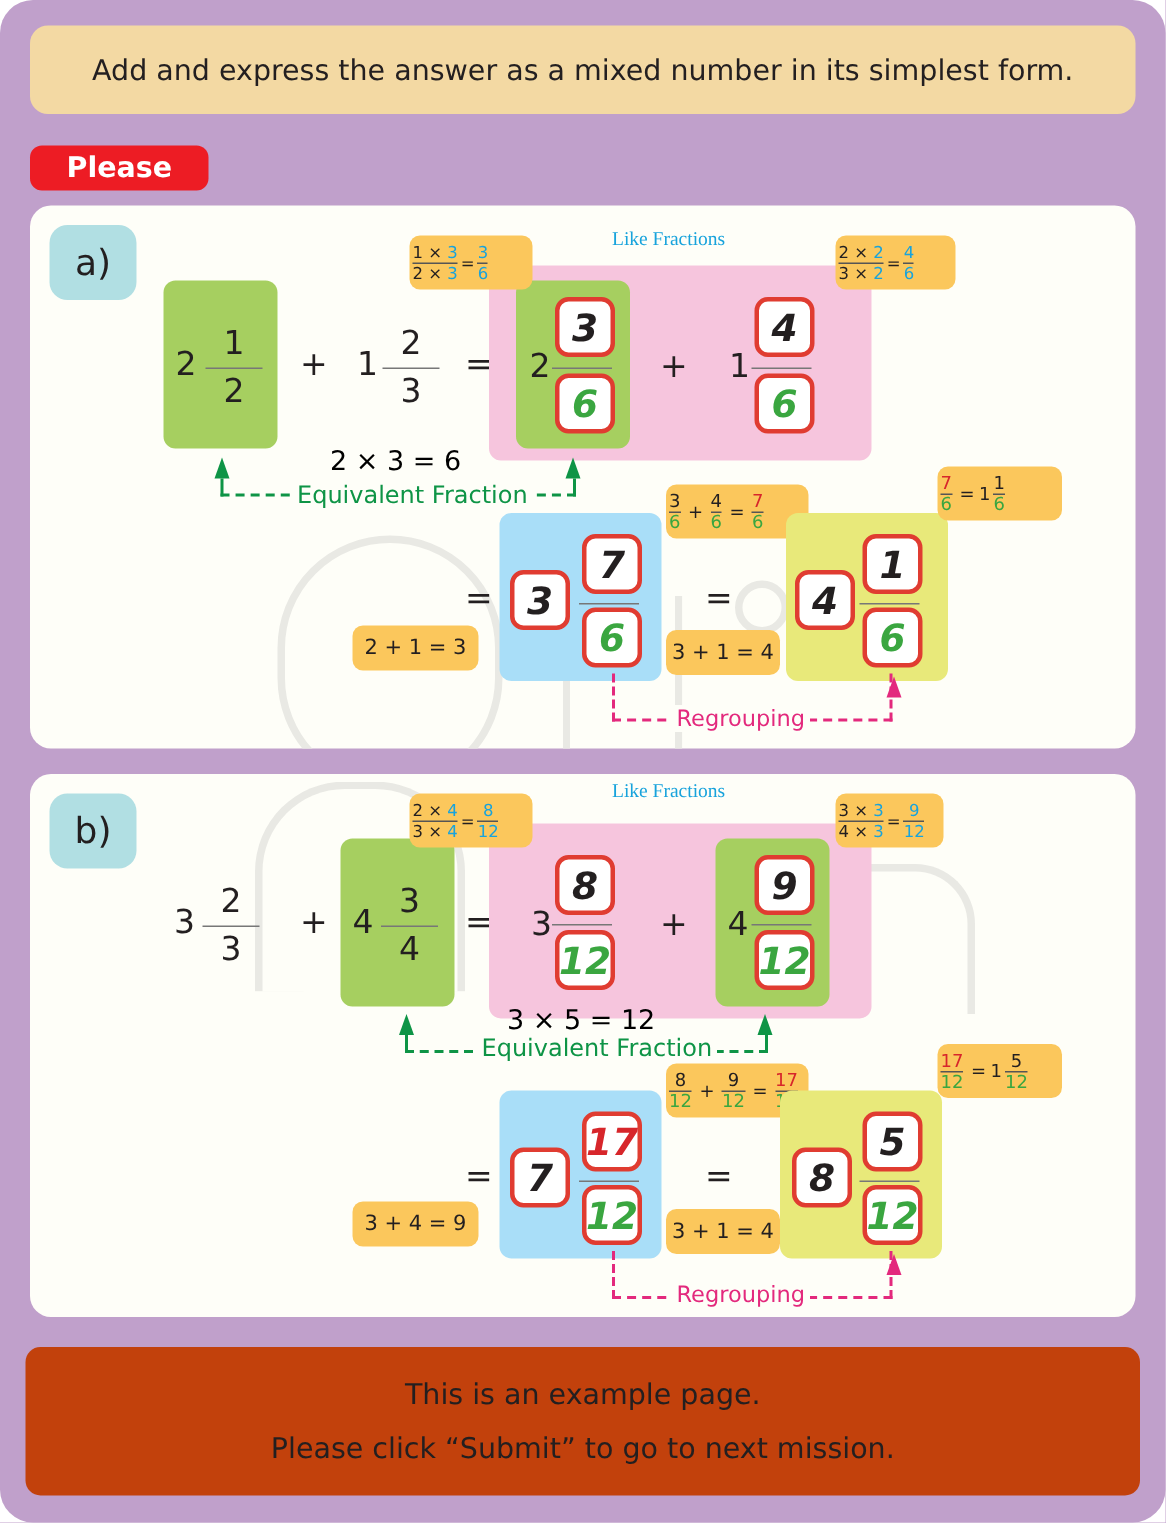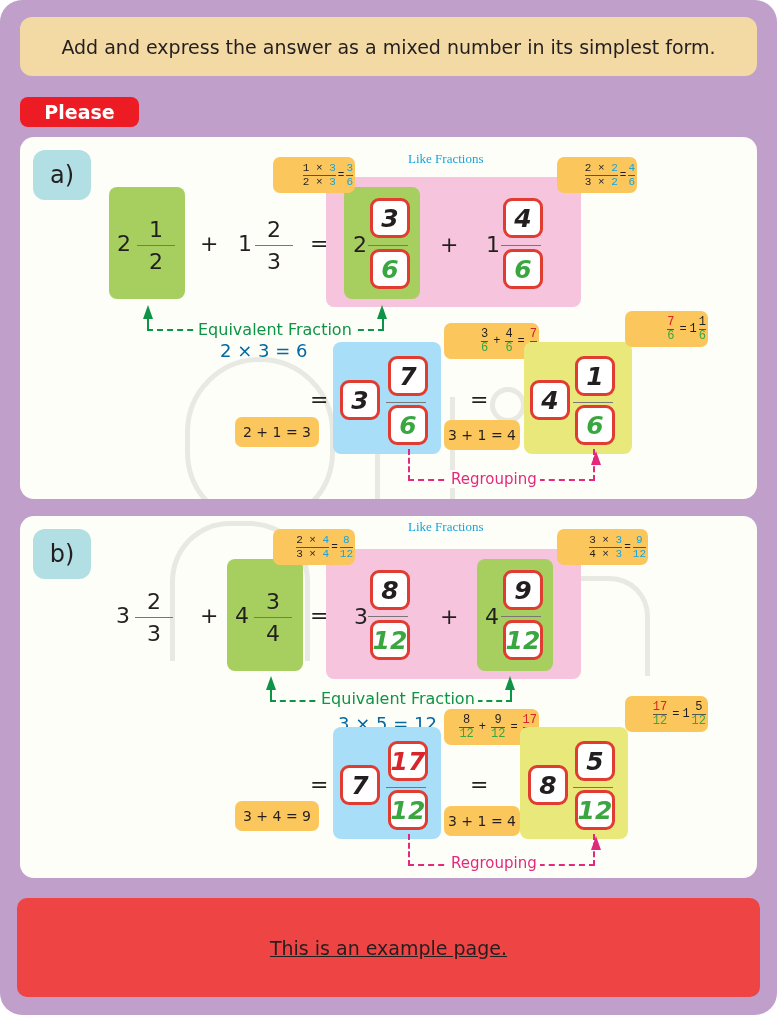--- a/index.html
+++ b/index.html
@@ -22,38 +22,38 @@
   .whole { font-size: 22px; color: #231f20; }
   .frac { position: absolute; display: flex; flex-direction: column; align-items: center; font-size: 22px; color: #231f20; }
   .frac .bar { width: 100%; height: 1px; background: #777; margin: 3px 0; }
   .op { position: absolute; font-size: 22px; color: #231f20; }
   .nbox { position: absolute; width: 40px; height: 40px; border: 3px solid #e03c31; border-radius: 9px; background: #fff;
           display: flex; align-items: center; justify-content: center; font-size: 25px; font-weight: bold; font-style: italic; color: #231f20; }
   .nbox.green { color: #3aa640; }
   .nbox.red { color: #d7262b; }
   .fbar { position: absolute; height: 1px; background: #777; }
   .callout { position: absolute; background: #fbc75c; border-radius: 7px; font-size: 11px; color: #231f20;
-             display: flex; align-items: center; justify-content: flex-end; font-family: Liberation Mono, monospace; }
+             display: flex; align-items: center; justify-content: flex-start; }
   .mini { display: inline-flex; flex-direction: column; align-items: center; line-height: 11px; margin: 0 2px; }
   .mini .mbar { width: 100%; height: 1px; background: #555; margin: 1px 0; }
   .c-blue { color: #18a3dc; }
   .c-red { color: #d7262b; }
   .c-green { color: #3aa640; }
   .like-label { position: absolute; font-size: 13px; color: #18a3dc; font-family: Liberation Serif, serif; }
-  .eq-calc { position: absolute; font-size: 18px; color: #0369a1; margin-top: 43px; }
+  .eq-calc { position: absolute; font-size: 18px; color: #000000; }
   .equiv-label { position: absolute; font-size: 16px; color: #0e9446; background: #fefef8; padding: 0 3px; }
   .regroup-label { position: absolute; font-size: 15px; color: #e3297d; background: #fefef8; padding: 0 3px; }
   .dash-g { position: absolute; border-color: #0e9446; border-style: dashed; border-width: 0; }
   .dash-p { position: absolute; border-color: #e3297d; border-style: dashed; border-width: 0; }
   .arrow-up-g { position: absolute; width: 0; height: 0; border-left: 5px solid transparent; border-right: 5px solid transparent; border-bottom: 14px solid #0e9446; }
   .arrow-up-p { position: absolute; width: 0; height: 0; border-left: 5px solid transparent; border-right: 5px solid transparent; border-bottom: 14px solid #e3297d; }
   .sum-callout { position: absolute; background: #fbc75c; border-radius: 7px; font-size: 14px; color: #231f20;
                  display: flex; align-items: center; justify-content: center; }
-  .footer { position: absolute; left: 17px; top: 898px; width: 743px; height: 99px; background: #ef4444; border-radius: 10px;
-            display: flex; flex-direction: column; align-items: center; justify-content: center; gap: 14px; font-size: 19px; color: #231f20; text-decoration: underline; }
+  .footer { position: absolute; left: 17px; top: 898px; width: 743px; height: 99px; background: #c2410c; border-radius: 10px;
+            display: flex; flex-direction: column; align-items: center; justify-content: center; gap: 14px; font-size: 19px; color: #231f20; }
   .watermark { position: absolute; border: 5px solid #e9e9e4; border-radius: 50px; }
 </style>
 </head>
 <body>
 
 <div class="frame"></div>
 
 <div class="instr">
   <span>Add and express the answer as a mixed number in its simplest form.</span>
 </div>
@@ -276,21 +276,21 @@
         <span class="mbar"></span>
         <span><span>3</span> <span>×</span> <span class="c-blue">4</span></span>
       </span>
     <span>=</span>
     <span class="mini c-blue">
         <span>8</span>
         <span class="mbar"></span>
         <span>12</span>
       </span>
   </div>
-  <div class="callout" style="left:537px;top:13px;width:91px;height:36px;padding-left:10px;">
+  <div class="callout" style="left:537px;top:13px;width:72px;height:36px;">
     <span class="mini">
         <span><span>3</span> <span>×</span> <span class="c-blue">3</span></span>
         <span class="mbar"></span>
         <span><span>4</span> <span>×</span> <span class="c-blue">3</span></span>
       </span>
     <span>=</span>
     <span class="mini c-blue">
         <span>9</span>
         <span class="mbar"></span>
         <span>12</span>
@@ -368,13 +368,14 @@
       </span>
   </div>
 
   <div class="dash-p" style="left:388px;top:318px;width:187px;height:32px;border-width:0 2px 2px 2px;"></div>
   <div class="arrow-up-p" style="left:571px;top:320px;"></div>
   <span class="regroup-label" style="left:428px;top:338px;">Regrouping</span>
 </div>
 
 <div class="footer">
   <span>This is an example page.</span>
+  <span>Please click “Submit” to go to next mission.</span>
 </div>
 
 </body></html>

